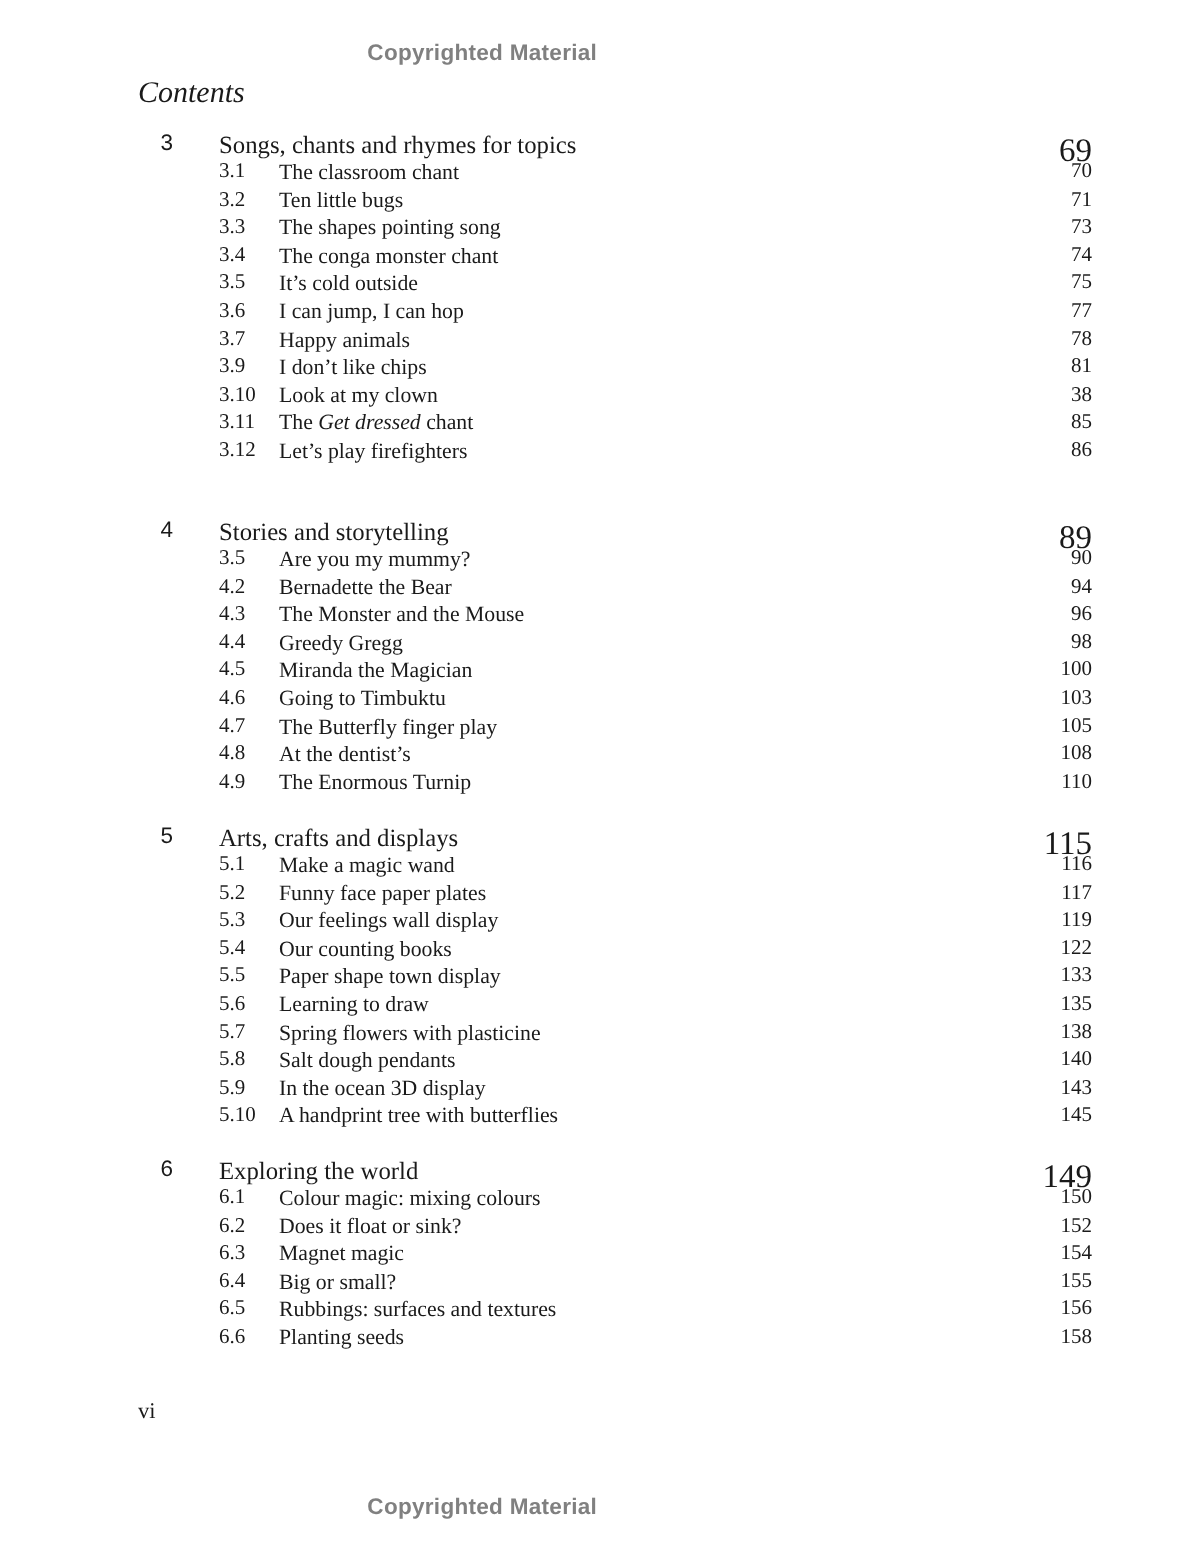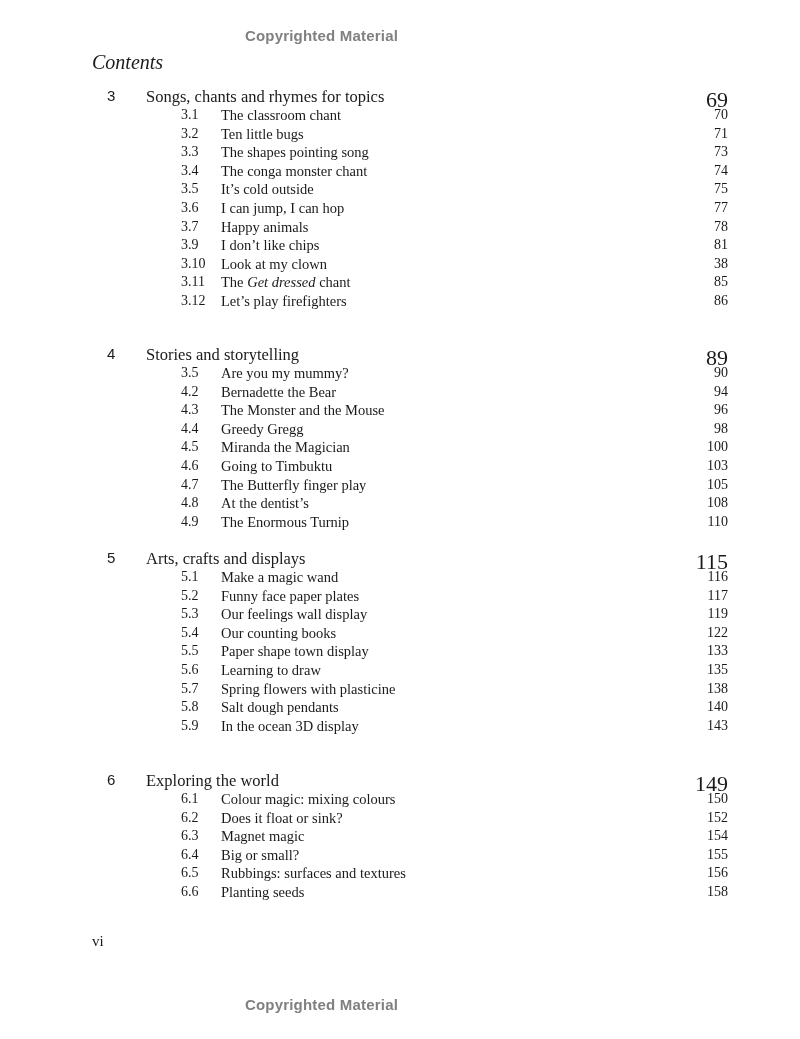--- a/index.html
+++ b/index.html
@@ -19,21 +19,21 @@
   .chapter { position: absolute; left: 0; width: 800px; }
   .row { position: relative; height: 18.6px; font-family: "Liberation Serif", serif; }
   .chap-row { height: 20px; font-size: 16.5px; }
   .chap-num {
     position: absolute; left: 107px; top: 0;
     font-family: "Liberation Sans", sans-serif; font-size: 15px;
   }
   .chap-title { position: absolute; left: 146px; top: 0; font-size: 16.5px; }
   .page-num { position: absolute; right: 72px; top: 0; text-align: right; }
   .chap-row .page-num { font-size: 22px; }
-  .sec-row { font-size: 14.5px; margin-left: 35px; }
+  .sec-row { font-size: 14.5px; }
   .sec-num { position: absolute; left: 146px; top: 0; font-size: 14px; }
   .sec-title { position: absolute; left: 186px; top: 0; }
   .sec-row .page-num { font-size: 14px; }
   .sec-title em { font-style: italic; }
   .folio {
     position: absolute; left: 92px; top: 933px;
     font-family: "Liberation Serif", serif; font-size: 15px;
   }
 </style>
 </head>
@@ -201,20 +201,25 @@
       <div class="row sec-row">
         <span class="sec-num">5.8</span>
         <span class="sec-title">Salt dough pendants</span>
         <span class="page-num">140</span>
       </div>
       <div class="row sec-row">
         <span class="sec-num">5.9</span>
         <span class="sec-title">In the ocean 3D display</span>
         <span class="page-num">143</span>
       </div>
+      <div class="row sec-row">
+        <span class="sec-num">5.10</span>
+        <span class="sec-title">A handprint tree with butterflies</span>
+        <span class="page-num">145</span>
+      </div>
     </div>
     <div class="chapter" style="top: 771px;">
       <div class="row chap-row">
         <span class="chap-num">6</span>
         <span class="chap-title">Exploring the world</span>
         <span class="page-num">149</span>
       </div>
       <div class="row sec-row">
         <span class="sec-num">6.1</span>
         <span class="sec-title">Colour magic: mixing colours</span>

